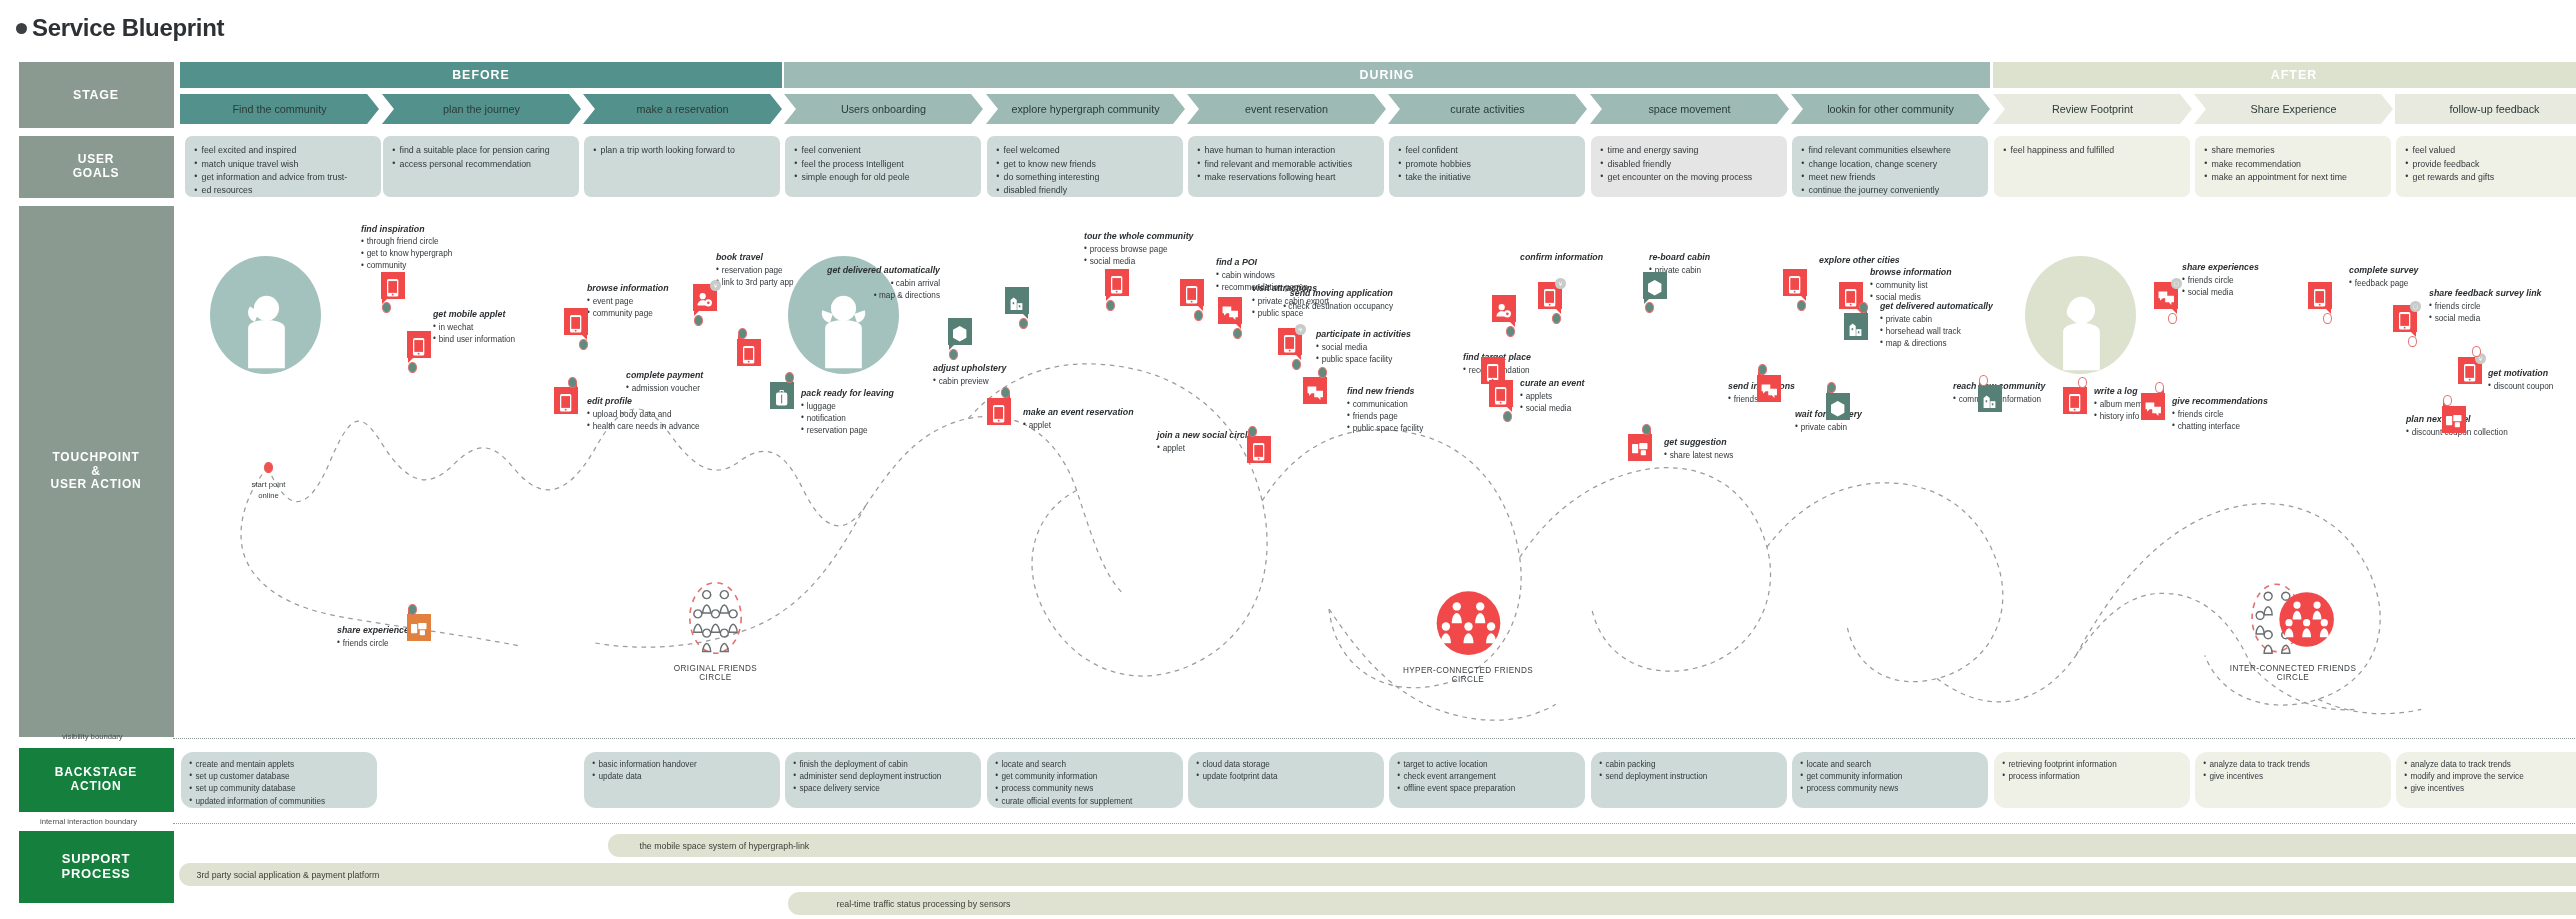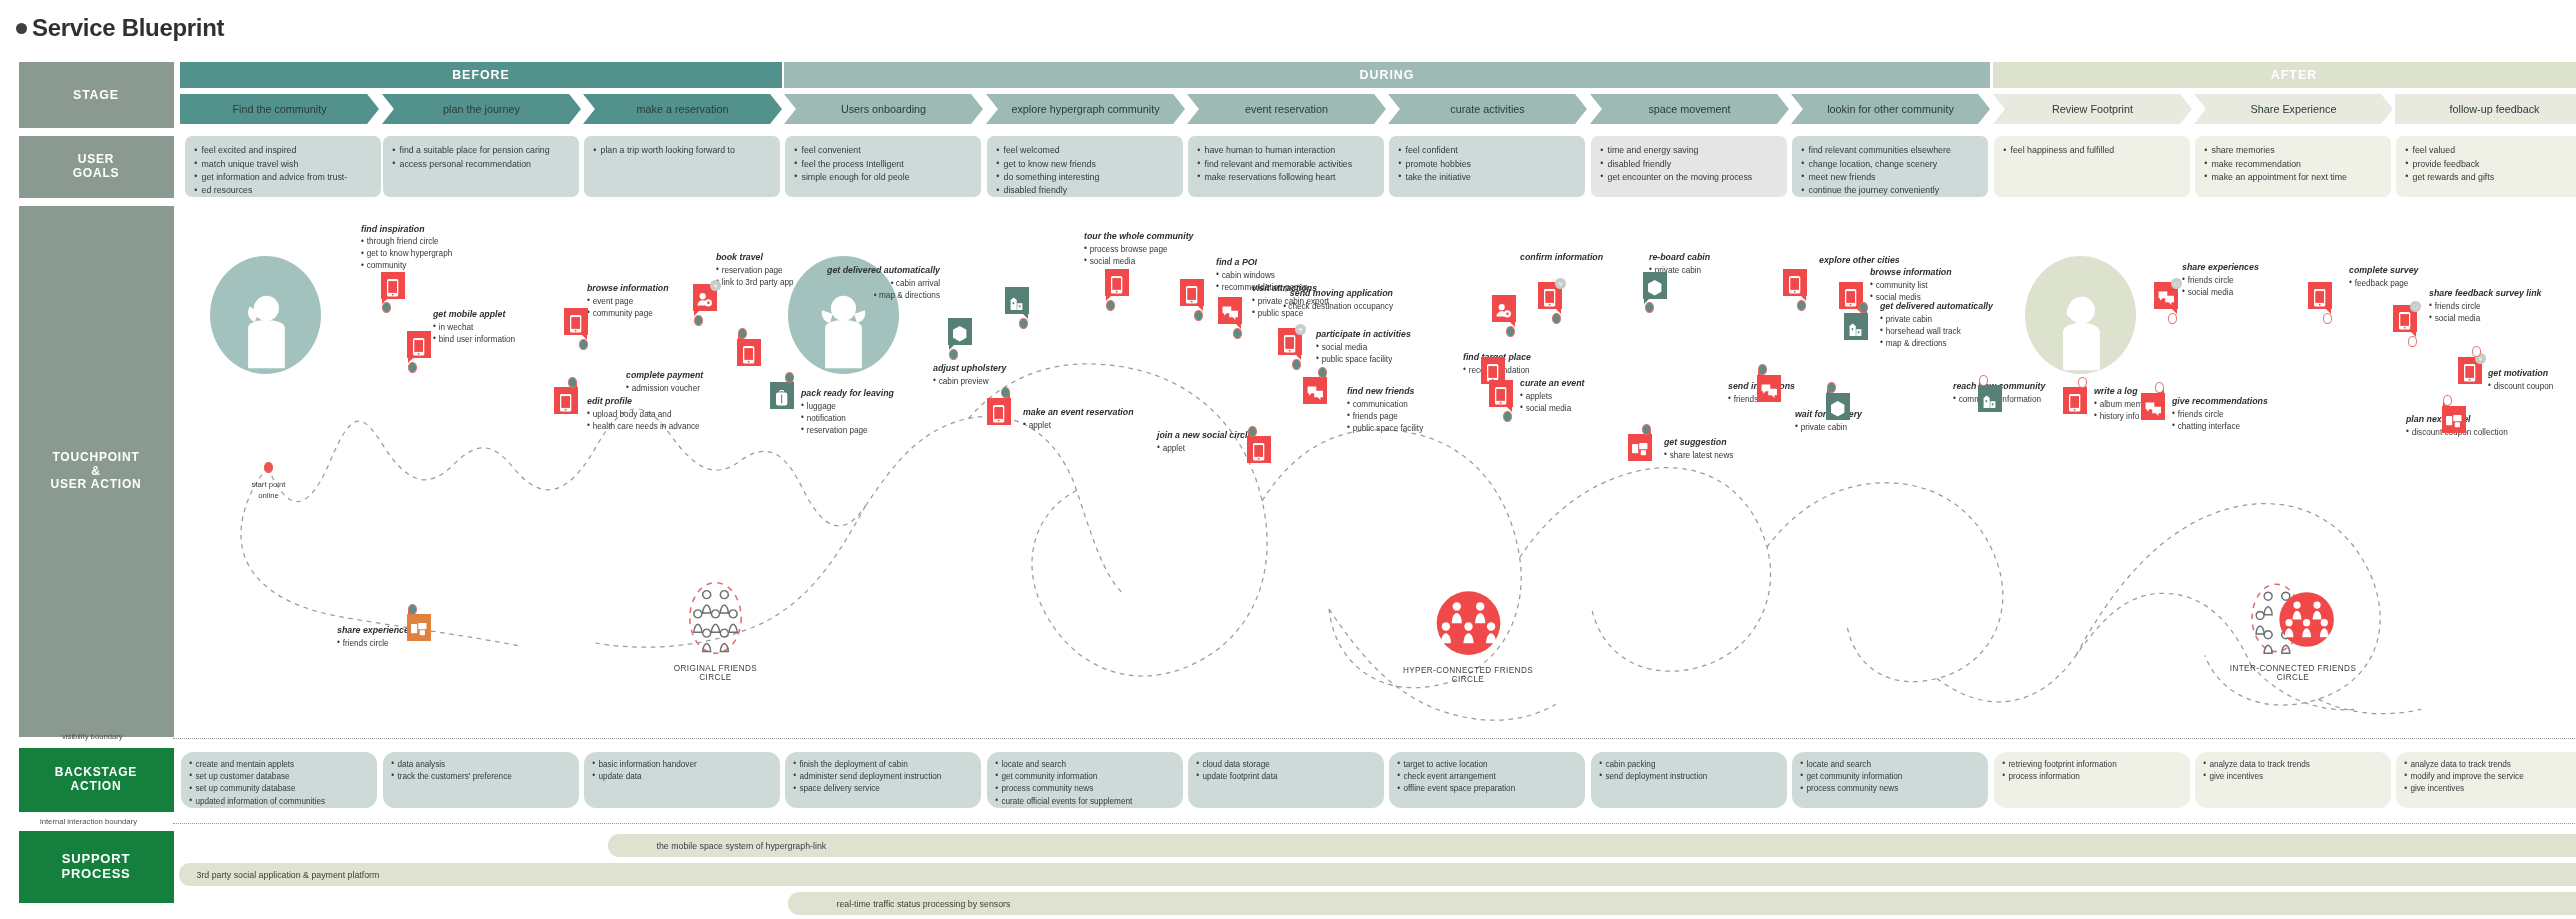--- a/index.html
+++ b/index.html
@@ -1062,26 +1062,20 @@
 
 <div id="back-row">
     <div class="back-card" style="left: 181px; width: 196px; background: rgb(205, 218, 216);">
       <ul>
         <li>create and mentain applets</li>
         <li>set up customer database</li>
         <li>set up community database</li>
         <li>updated information of communities</li>
       </ul>
     </div>
-    <div class="back-card" style="left: 383px; width: 196px; background: rgb(205, 218, 216);">
-      <ul>
-        <li>data analysis</li>
-        <li>track the customers' preference</li>
-      </ul>
-    </div>
     <div class="back-card" style="left: 584px; width: 196px; background: rgb(205, 218, 216);">
       <ul>
         <li>basic information handover</li>
         <li>update data</li>
       </ul>
     </div>
     <div class="back-card" style="left: 785px; width: 196px; background: rgb(205, 218, 216);">
       <ul>
         <li>finish the deployment of cabin</li>
         <li>administer send deployment instruction</li>
@@ -1138,21 +1132,21 @@
       <ul>
         <li>analyze data to track trends</li>
         <li>modify and improve the service</li>
         <li>give incentives</li>
       </ul>
     </div>
   </div>
 
 <div id="support-row">
   <div class="support-bar" style="left:608px; top:3.1px; width:1989px; justify-content:flex-start;">
-    <span style="margin-left:31px;">the mobile space system of hypergraph-link</span>
+    <span style="margin-left:14px;">the mobile space system of hypergraph-link</span>
   </div>
   <div class="support-bar" style="left:179px; top:32px; width:2416px;">
     <span>3rd party social application &amp; payment platform</span>
   </div>
   <div class="support-bar" style="left:788px; top:61px; width:1807px;">
     <span style="margin-left:31px;">real-time traffic status processing by sensors</span>
   </div>
 </div>
 
 

